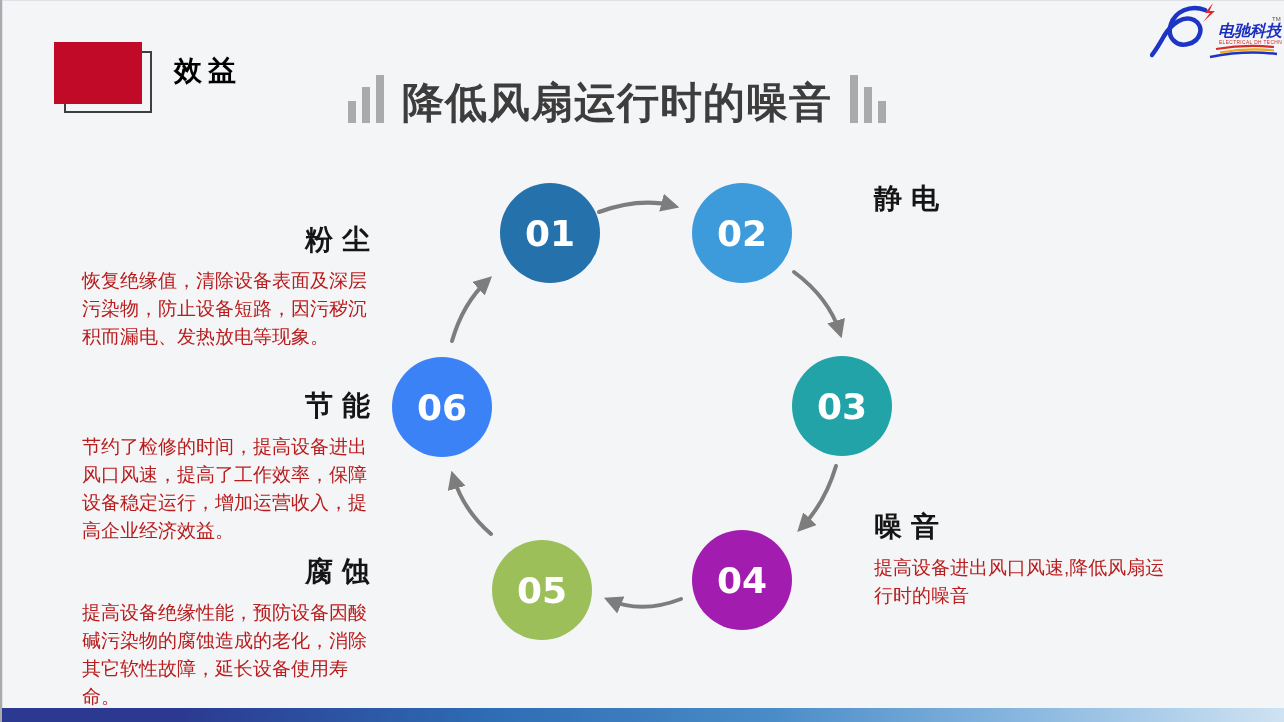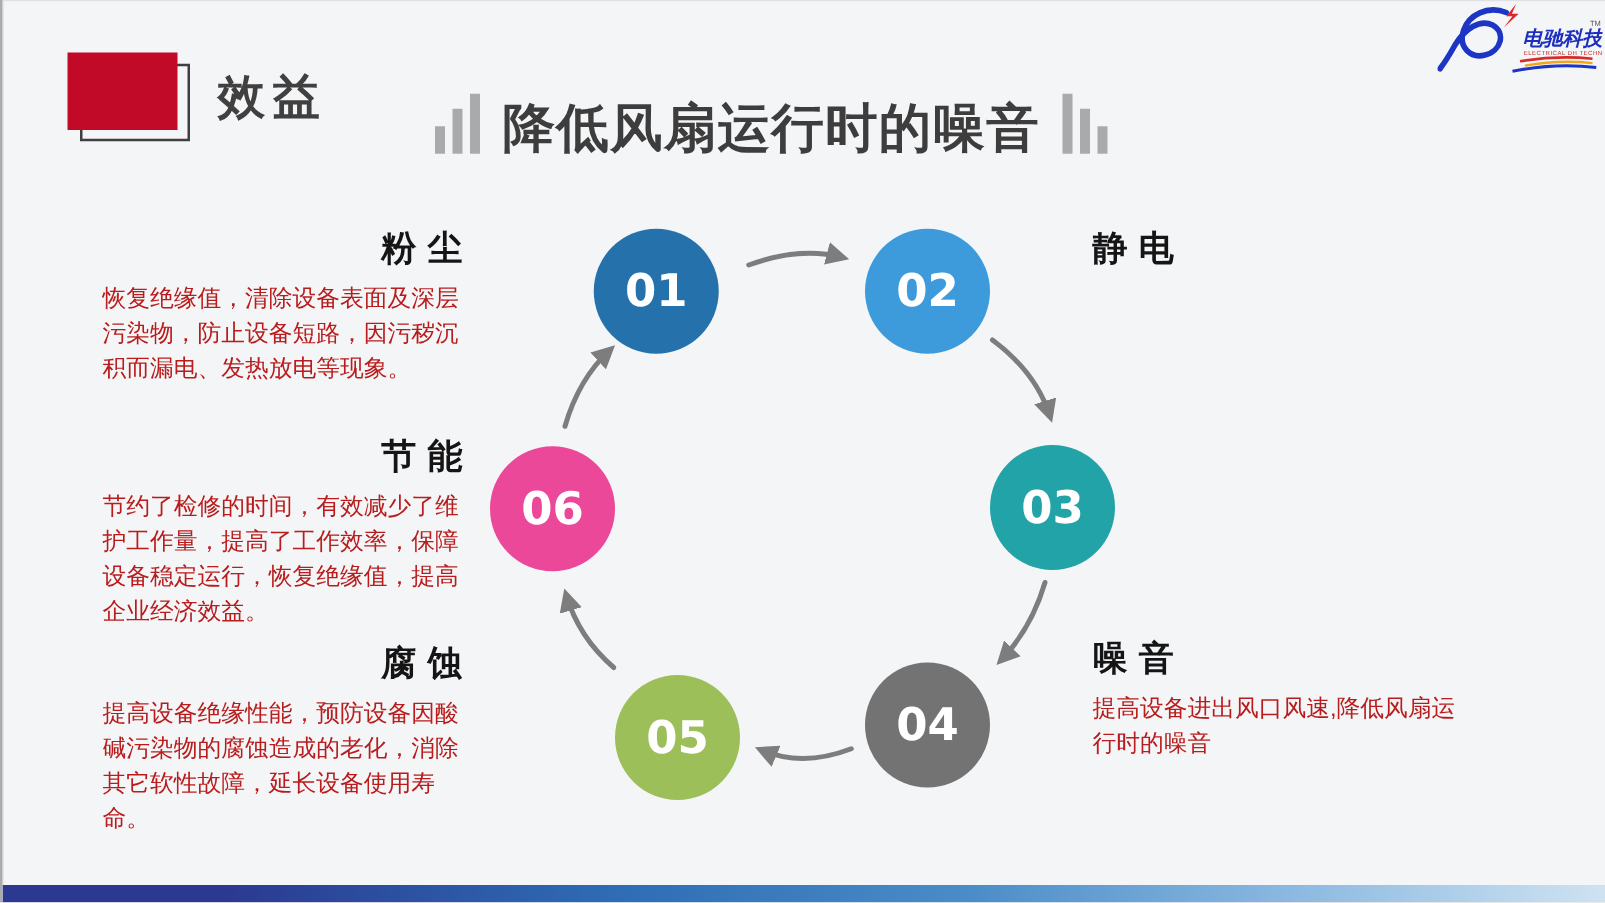--- a/index.html
+++ b/index.html
@@ -7,45 +7,45 @@
     position:relative; width:1284px; height:722px; overflow:hidden;
     background:#f4f5f7;
     border-left:2px solid #aaabaf;
     box-shadow: inset 0 0 0 1px #e0e1e4;
     font-family:"Liberation Sans","DejaVu Sans",sans-serif;
   }
   
   .badge-outline { position:absolute; left:62px; top:51px; width:84px; height:58px;
     border:2px solid #3f3f3f; background:transparent; }
   .badge-fill { position:absolute; left:52px; top:42px; width:88px; height:62px; background:#c00a27; }
-  .section-label { position:absolute; left:172px; top:52px; font-size:38px; font-weight:bold;
-    color:#404040; letter-spacing:6px; }
+  .section-label { position:absolute; left:172px; top:52px; font-size:28px; font-weight:bold;
+    color:#000000; letter-spacing:6px; }
   .title-row { position:absolute; left:346px; top:70px; height:56px; display:flex; align-items:flex-end; }
   .title-text { font-size:42px; font-weight:800; color:#3d3d3d; line-height:1.1;
     margin:0 18px; letter-spacing:1px; white-space:nowrap; }
   .eq { display:flex; align-items:flex-end; gap:6px; padding-bottom:3px; }
   .eq i { display:block; width:8px; background:#a9aaac; }
   .eq.l i:nth-child(1){height:22px} .eq.l i:nth-child(2){height:36px} .eq.l i:nth-child(3){height:48px}
   .eq.r i:nth-child(1){height:48px} .eq.r i:nth-child(2){height:36px} .eq.r i:nth-child(3){height:22px}
   
   .logo { position:absolute; left:1148px; top:2px; width:132px; height:58px; }
   
   .circle { position:absolute; width:100px; height:100px; border-radius:50%;
     display:flex; align-items:center; justify-content:center;
     color:#ffffff; font-size:36px; font-weight:bold;
     font-family:"DejaVu Sans","Liberation Sans",sans-serif; }
-  .c1 { left:473px; top:183px; } .c2 { left:690px; top:183px; }
+  .c1 { left:498px; top:183px; } .c2 { left:690px; top:183px; }
   .c3 { left:790px; top:356px; } .c4 { left:690px; top:530px; }
   .c5 { left:490px; top:540px; } .c6 { left:390px; top:357px; }
   .arrows { position:absolute; left:0; top:0; pointer-events:none; }
   
   .tb { position:absolute; }
   .tb h3 { margin:0; font-size:28px; font-weight:800; color:#151515; letter-spacing:9px; }
   .tb p { margin:8px 0 0 0; font-size:19px; line-height:28px; color:#b91c1c; }
-  .tb.left  { left:80px;  width:288px; }
+  .tb.left  { left:80px;  width:288px;margin-top:41px; }
   .tb.left h3 { text-align:right; margin-right:-9px; }
   .tb.right { left:872px; width:296px; }
   .tb-dust   { top:180px; } .tb-energy { top:346px; } .tb-corr { top:512px; }
   .tb-static { top:180px; } .tb-temp   { top:346px; } .tb-noise{ top:508px; }
   
   .bottom-bar { position:absolute; left:0; bottom:0; width:1284px; height:14px;
     background:linear-gradient(90deg,#2b3a90 0%,#2b3a90 14%,#2e6cb4 38%,#4a8cc8 60%,#8ab8e0 80%,#cfe3f2 100%); }
 </style>
 </head>
 <body>
@@ -99,37 +99,37 @@
 
   <div class="circle c1" style="background: rgb(36, 113, 172);">
     <span>01</span>
     </div>
   <div class="circle c2" style="background: rgb(62, 155, 219);">
     <span>02</span>
     </div>
   <div class="circle c3" style="background: rgb(33, 163, 167);">
     <span>03</span>
     </div>
-  <div class="circle c4" style="background: #737373;">
+  <div class="circle c4" style="background: #a21caf;">
     <span>04</span>
     </div>
   <div class="circle c5" style="background: rgb(156, 191, 90);">
     <span>05</span>
     </div>
-  <div class="circle c6" style="background: #ec4899;">
+  <div class="circle c6" style="background: #3b82f6;">
     <span>06</span>
     </div>
 
   <div class="tb left tb-dust">
     <h3>粉尘</h3>
     <p>恢复绝缘值，清除设备表面及深层污染物，防止设备短路，因污秽沉积而漏电、发热放电等现象。</p>
   </div>
   <div class="tb left tb-energy">
     <h3>节能</h3>
-    <p>节约了检修的时间，有效减少了维护工作量，提高了工作效率，保障设备稳定运行，恢复绝缘值，提高企业经济效益。</p>
+    <p>节约了检修的时间，提高设备进出风口风速，提高了工作效率，保障设备稳定运行，增加运营收入，提高企业经济效益。</p>
   </div>
   <div class="tb left tb-corr">
     <h3>腐蚀</h3>
     <p>提高设备绝缘性能，预防设备因酸碱污染物的腐蚀造成的老化，消除其它软性故障，延长设备使用寿命。</p>
   </div>
 
   <div class="tb right tb-static">
     <h3>静电</h3>
   </div>
   <div class="tb right tb-noise">

